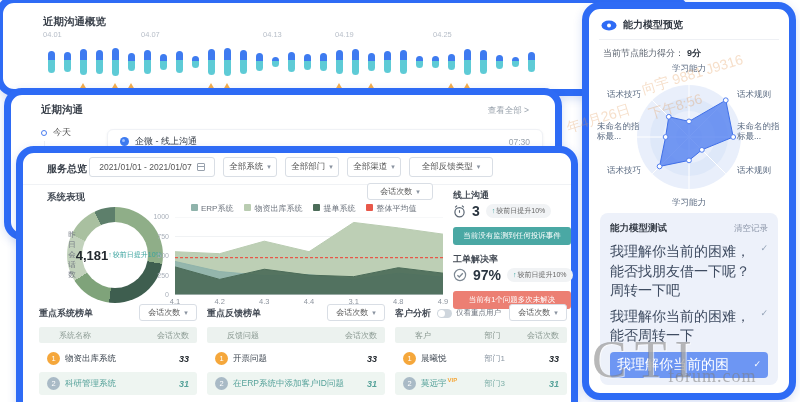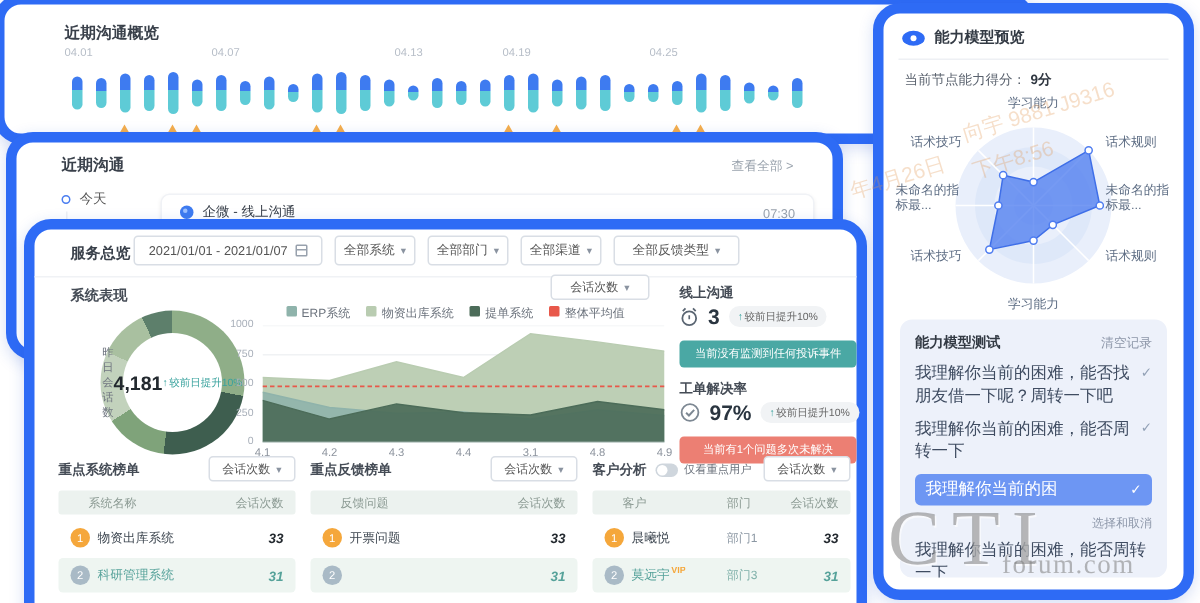--- a/index.html
+++ b/index.html
@@ -120,21 +120,21 @@
   .score { left:14px; top:38px; font-size:9px; color:#5a626e; }
   .score b { color:#2f3640; margin-left:3px; }
   .radar-wrap { left:10px; top:54px; width:180px; height:146px; }
   .rlab { position:absolute; font-size:8.5px; color:#5b6b82; line-height:1.2; }
   .test-box { left:11px; top:204px; width:178px; height:172px; background:#edf1fa; border-radius:8px;
               padding:9px 10px; overflow:hidden; }
   .t-head { display:flex; justify-content:space-between; align-items:center; }
   .t-title { font-size:9.5px; font-weight:bold; color:#333a44; }
   .t-clear { font-size:8.5px; color:#8d97a9; }
   .msgs { margin-top:7px; }
-  .msg { display:flex; align-items:flex-start; font-size:11px; color:#3f4c61; line-height:1.4;
+  .msg { display:flex; align-items:flex-start; font-size:14px; color:#3f4c61; line-height:1.4;
          margin-bottom:6px; }
   .msg .mtext { flex:1; }
   .check { margin-left:6px; color:#93a2b6; font-size:9px; flex:none; }
   .check::after { content:'✓'; }
   .msg.sel { background:#6d96f3; color:#fff; border-radius:4px; padding:3px 7px; align-items:center; }
   .msg.sel .check { color:#fff; }
   .note { text-align:right; font-size:8px; color:#8d97a9; margin:2px 0 6px; }
   .input-row { display:flex; align-items:center; margin-top:7px; }
   .chat-input { flex:1; border:none; background:transparent; outline:none; font-size:8.5px; color:#333;
                 font-family:inherit; }
@@ -403,20 +403,21 @@
         <span class="cn">反馈问题</span>
         <span class="cv">会话次数</span>
       </div>
       <div class="trow r0">
         <span class="rank k1">1</span>
         <span class="tname">开票问题</span>
         <span class="tval">33</span>
       </div>
       <div class="trow r1">
         <span class="rank k2">2</span>
+        <span class="tname">在ERP系统中添加客户ID问题</span>
         <span class="tval">31</span>
       </div>
     </div>
   <div class="abs tbl" style="left:372px;width:172px">
       <div class="tbl-head">
         <span class="tbl-title">客户分析</span>
         <span class="tgl"></span>
         <span class="tgl-lab">仅看重点用户</span>
         <span class="box dd tbl-dd">会话次数</span>
       </div>

